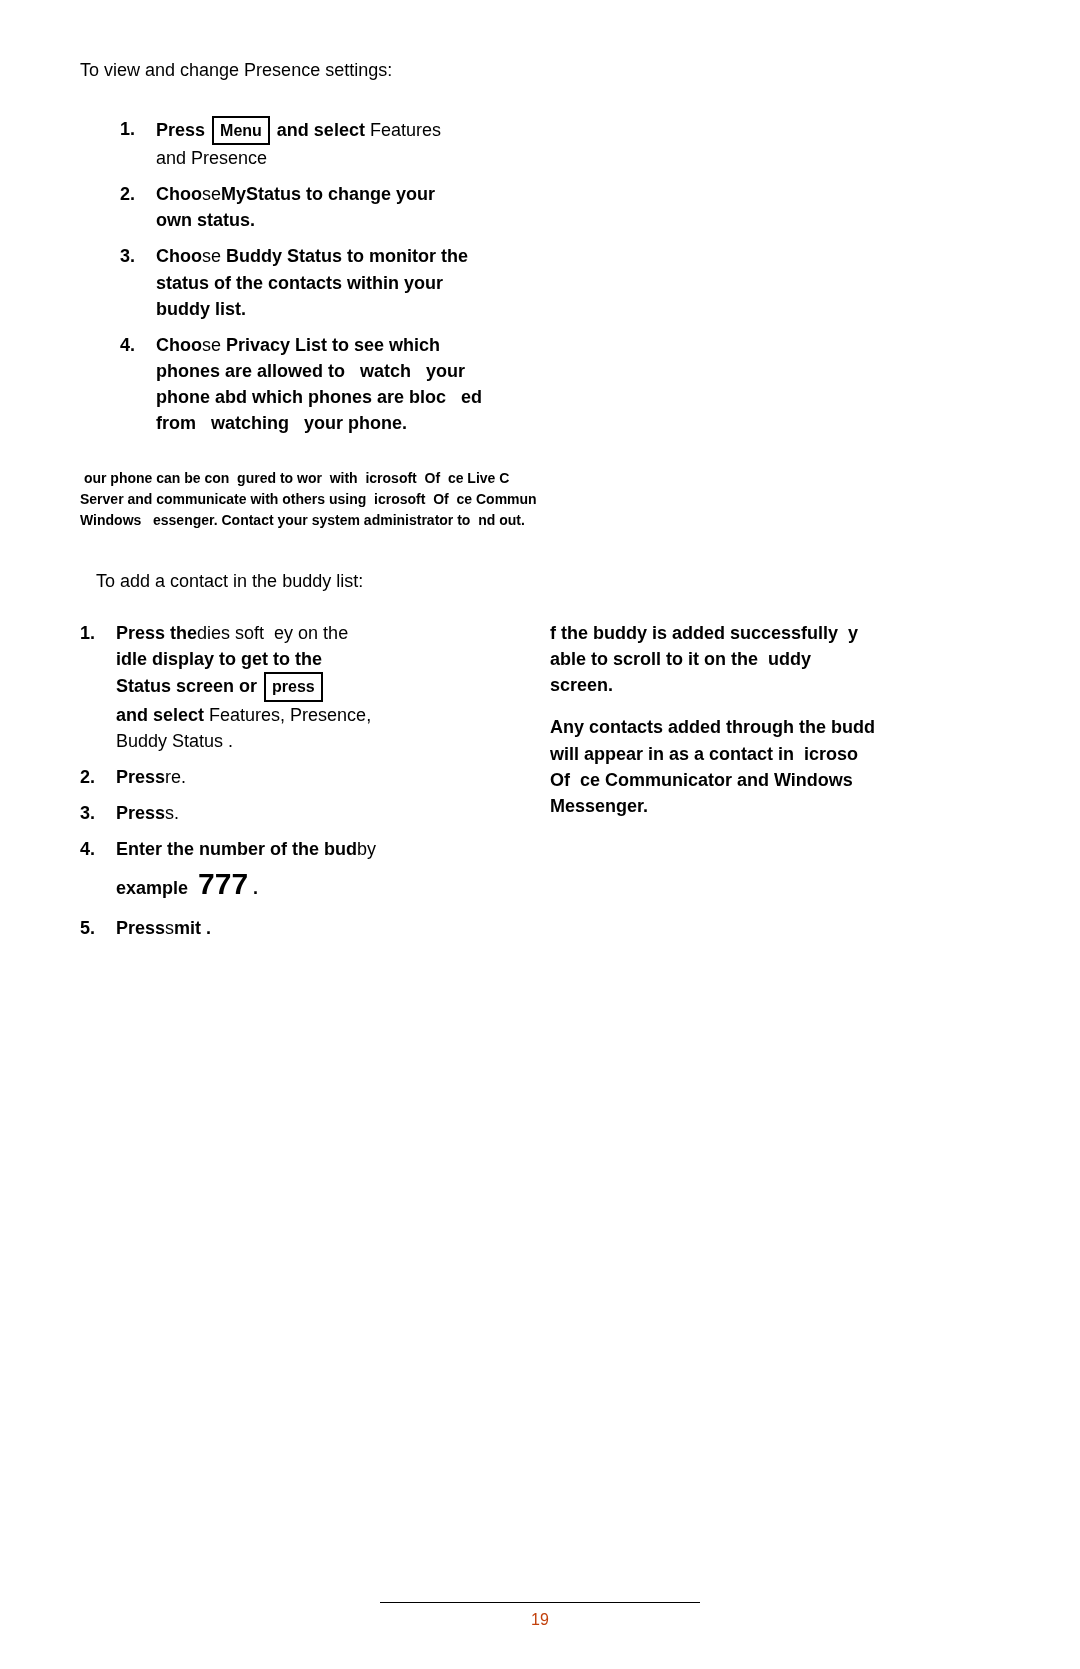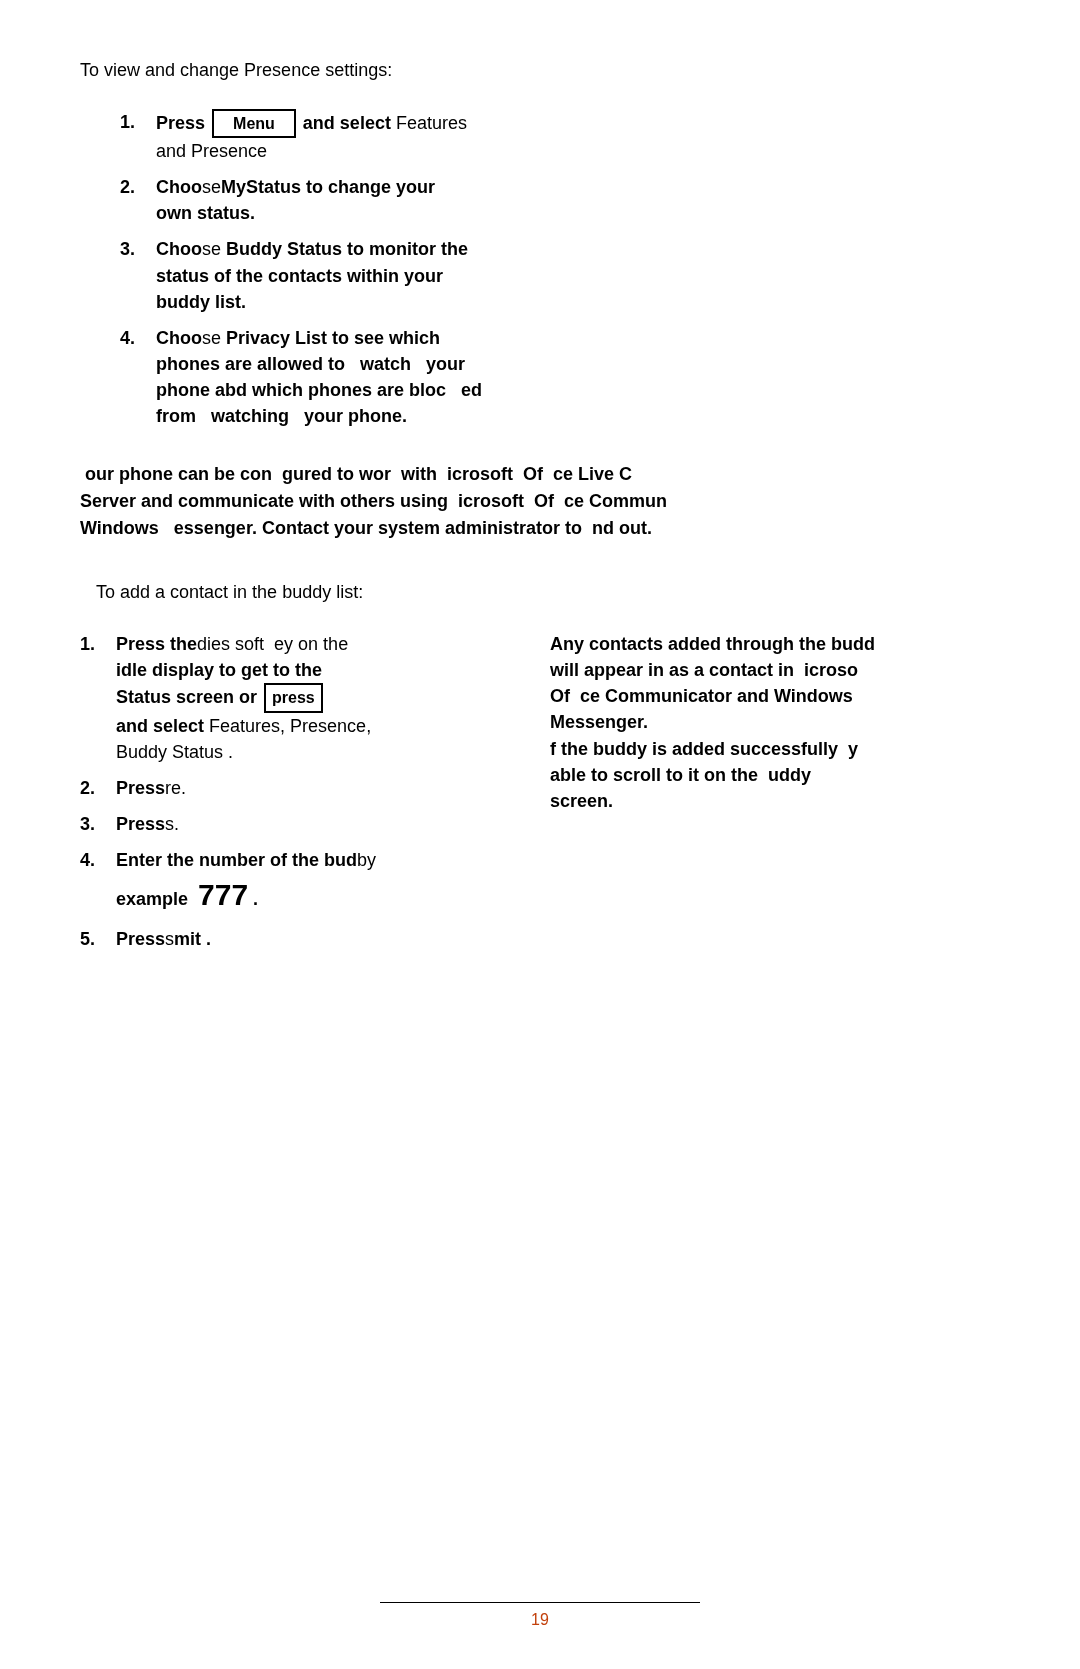--- a/index.html
+++ b/index.html
@@ -20,21 +20,21 @@
     .page-content {
       width: 100%;
       max-width: 920px;
       margin: 0 auto;
       position: relative;
     }
 
     .intro-text {
       font-size: 18px;
       font-weight: normal;
-      margin-bottom: 28px;
+      margin-bottom: 35px;
       color: #000;
     }
 
     .numbered-list {
       list-style: none;
       padding: 0;
       margin: 0 0 32px 40px;
     }
 
     .numbered-list li {
@@ -61,40 +61,40 @@
       font-weight: normal;
     }
 
     .bold {
       font-weight: bold;
     }
 
     .menu-btn {
       display: inline-block;
       border: 2px solid #000;
-      padding: 1px 19px;
+      padding: 1px 6px;
       font-size: 16px;
       font-weight: bold;
       background: #fff;
       margin: 0 2px;
       text-align: center;
     }
 
     .press-btn {
       display: inline-block;
       border: 2px solid #000;
       padding: 1px 6px;
       font-size: 16px;
       font-weight: bold;
       background: #fff;
       margin: 0 2px;
     }
 
     .note-block {
-      font-size: 18px;
+      font-size: 14px;
       font-weight: bold;
       margin: 28px 0 32px 0;
       line-height: 1.5;
       color: #000;
     }
 
     .section-divider {
       margin: 40px 0 28px 16px;
     }
 
@@ -249,31 +249,31 @@
           <span class="num">5.</span>
           <span class="content">
             <span class="bold">Press</span><span class="normal-weight">s</span><span class="bold">mit .</span>
           </span>
         </li>
 
       </ol>
     </div>
 
     <div class="right-column">
+      <p class="bold" style="font-size:18px; line-height:1.45; margin-bottom:16px;">
+        f the buddy is added successfully&nbsp; y<br>
+        able to scroll to it on the&nbsp; uddy<br>
+        screen.
+      </p>
       <p class="bold" style="font-size:18px; line-height:1.45;">
         Any contacts added through the budd<br>
         will appear in as a contact in&nbsp; icroso<br>
         Of&nbsp; ce Communicator and Windows<br>
         Messenger.
       </p>
-      <p class="bold" style="font-size:18px; line-height:1.45; margin-bottom:16px;">
-        f the buddy is added successfully&nbsp; y<br>
-        able to scroll to it on the&nbsp; uddy<br>
-        screen.
-      </p>
     </div>
 
   </div>
 
 </div>
 
 <div class="footer">
   <div class="footer-line"></div>
   <span class="page-number">19</span>
 </div>

